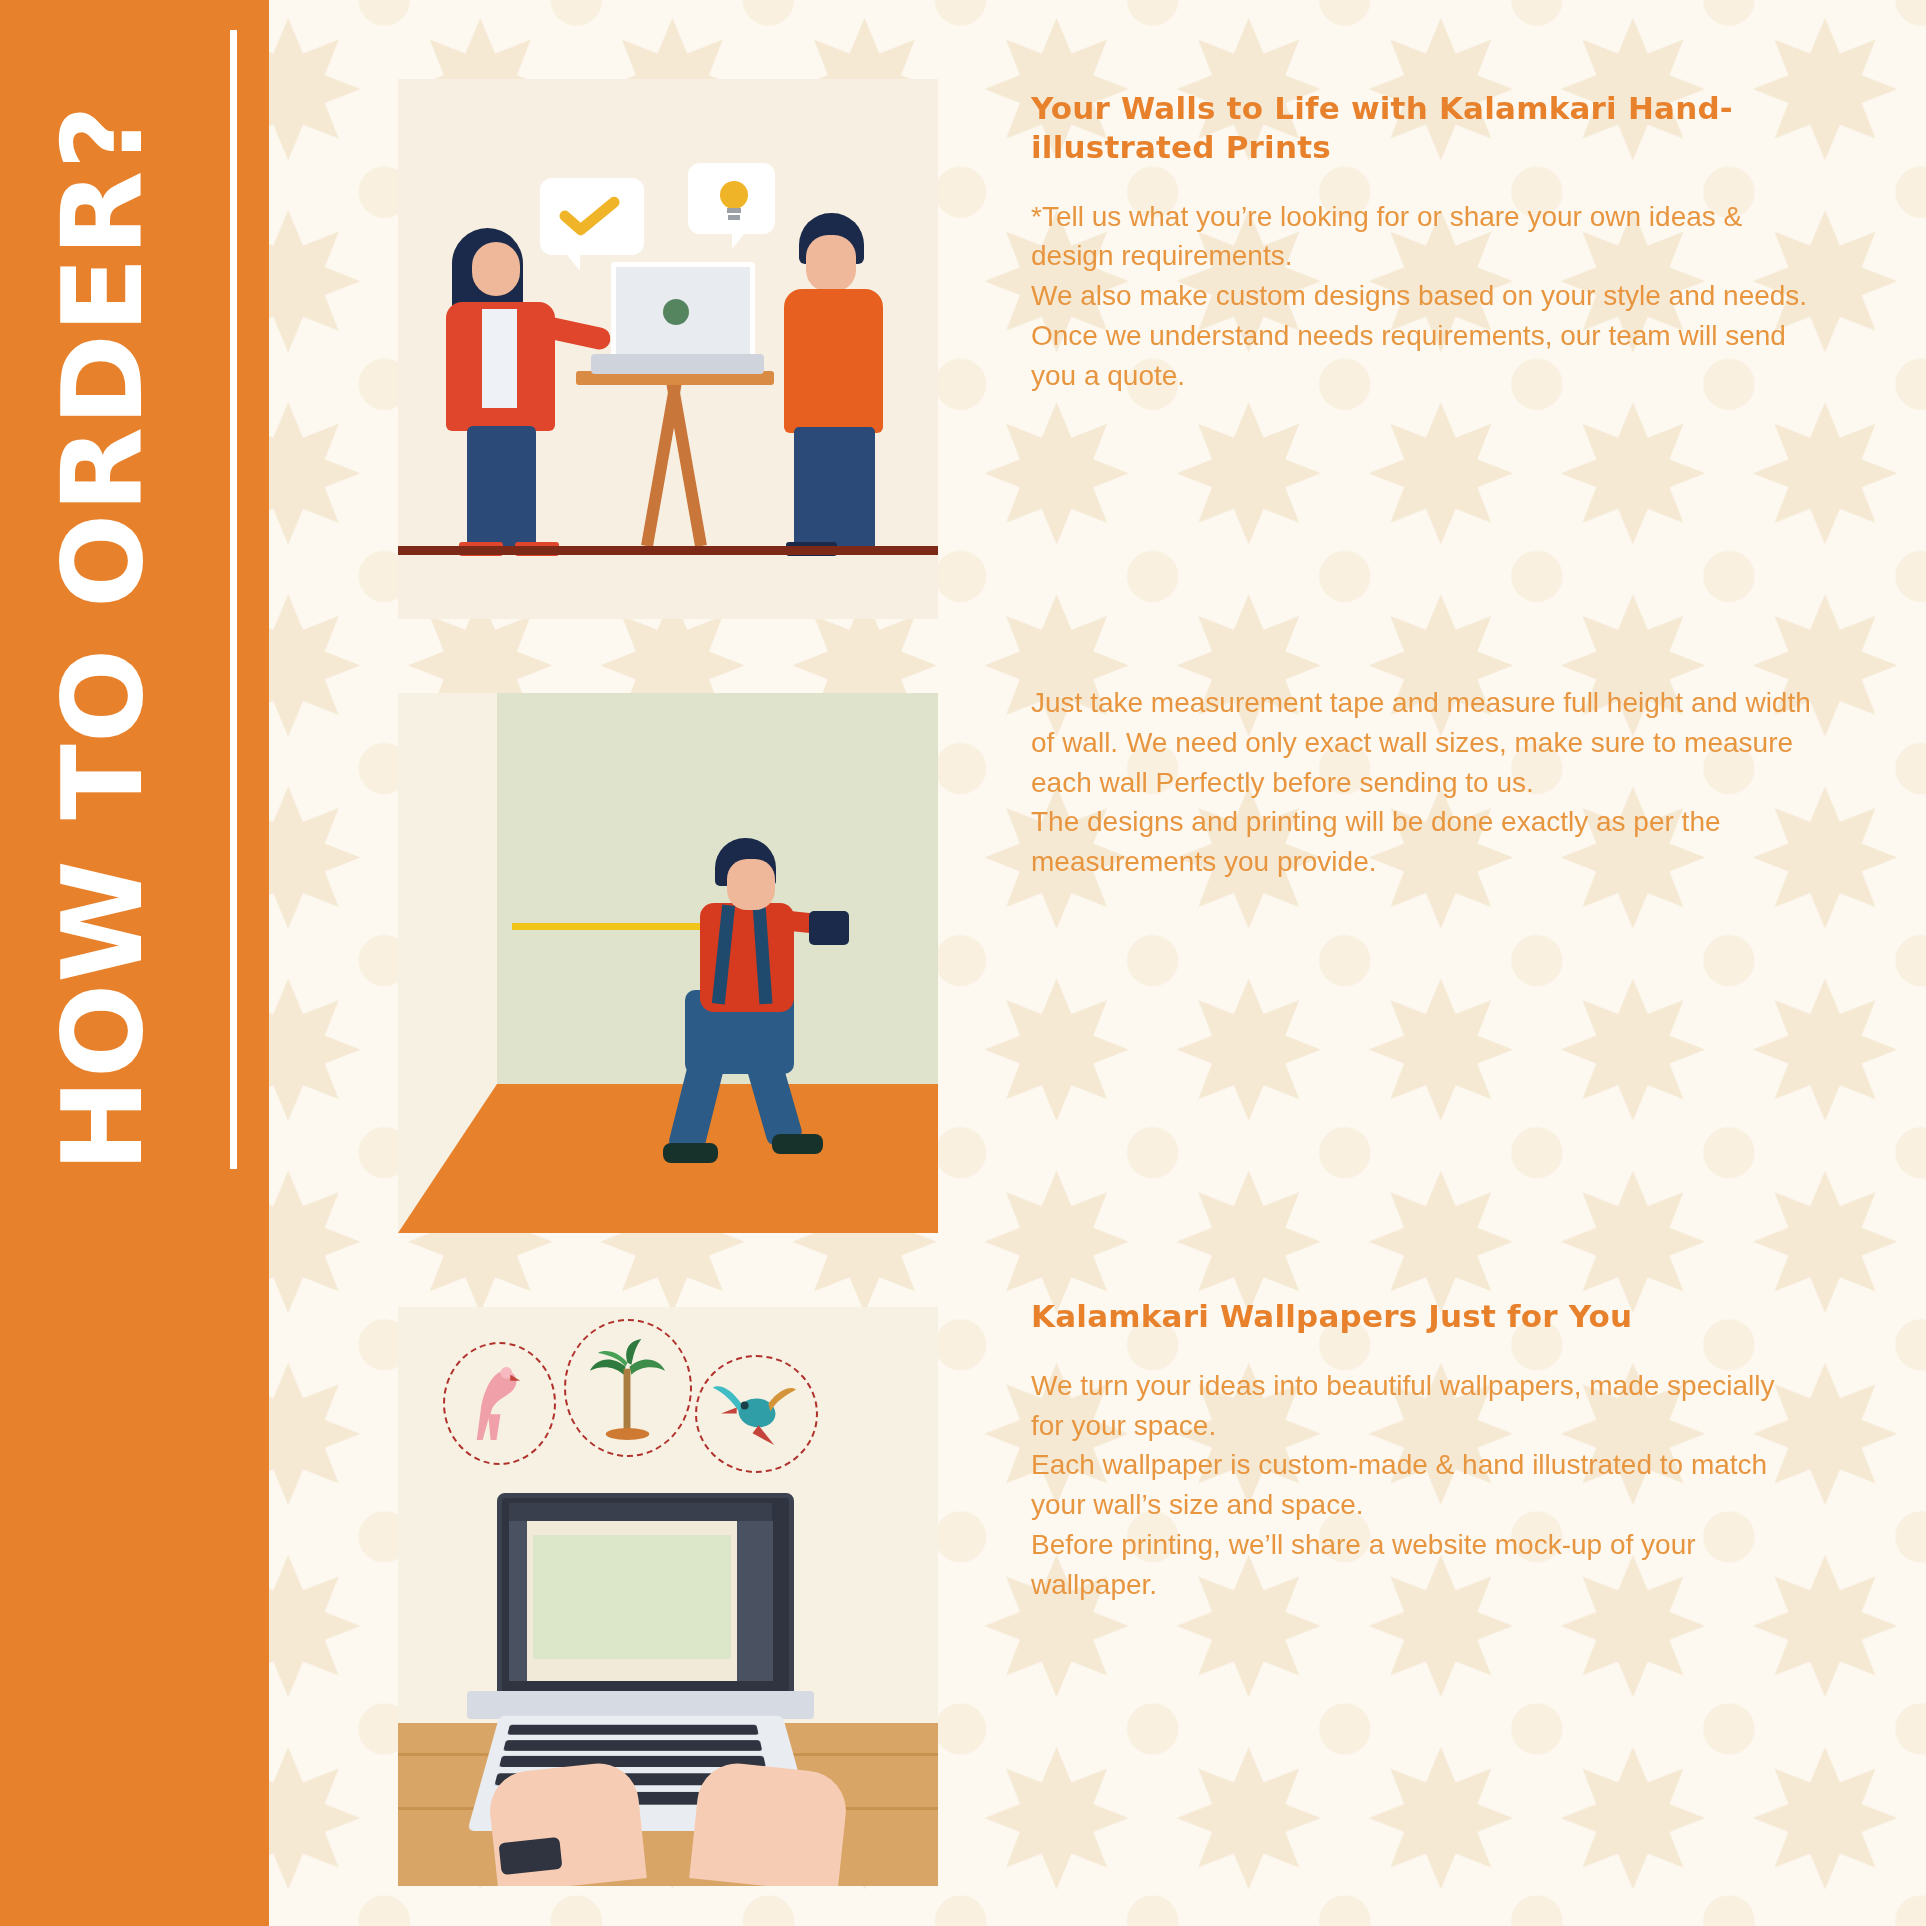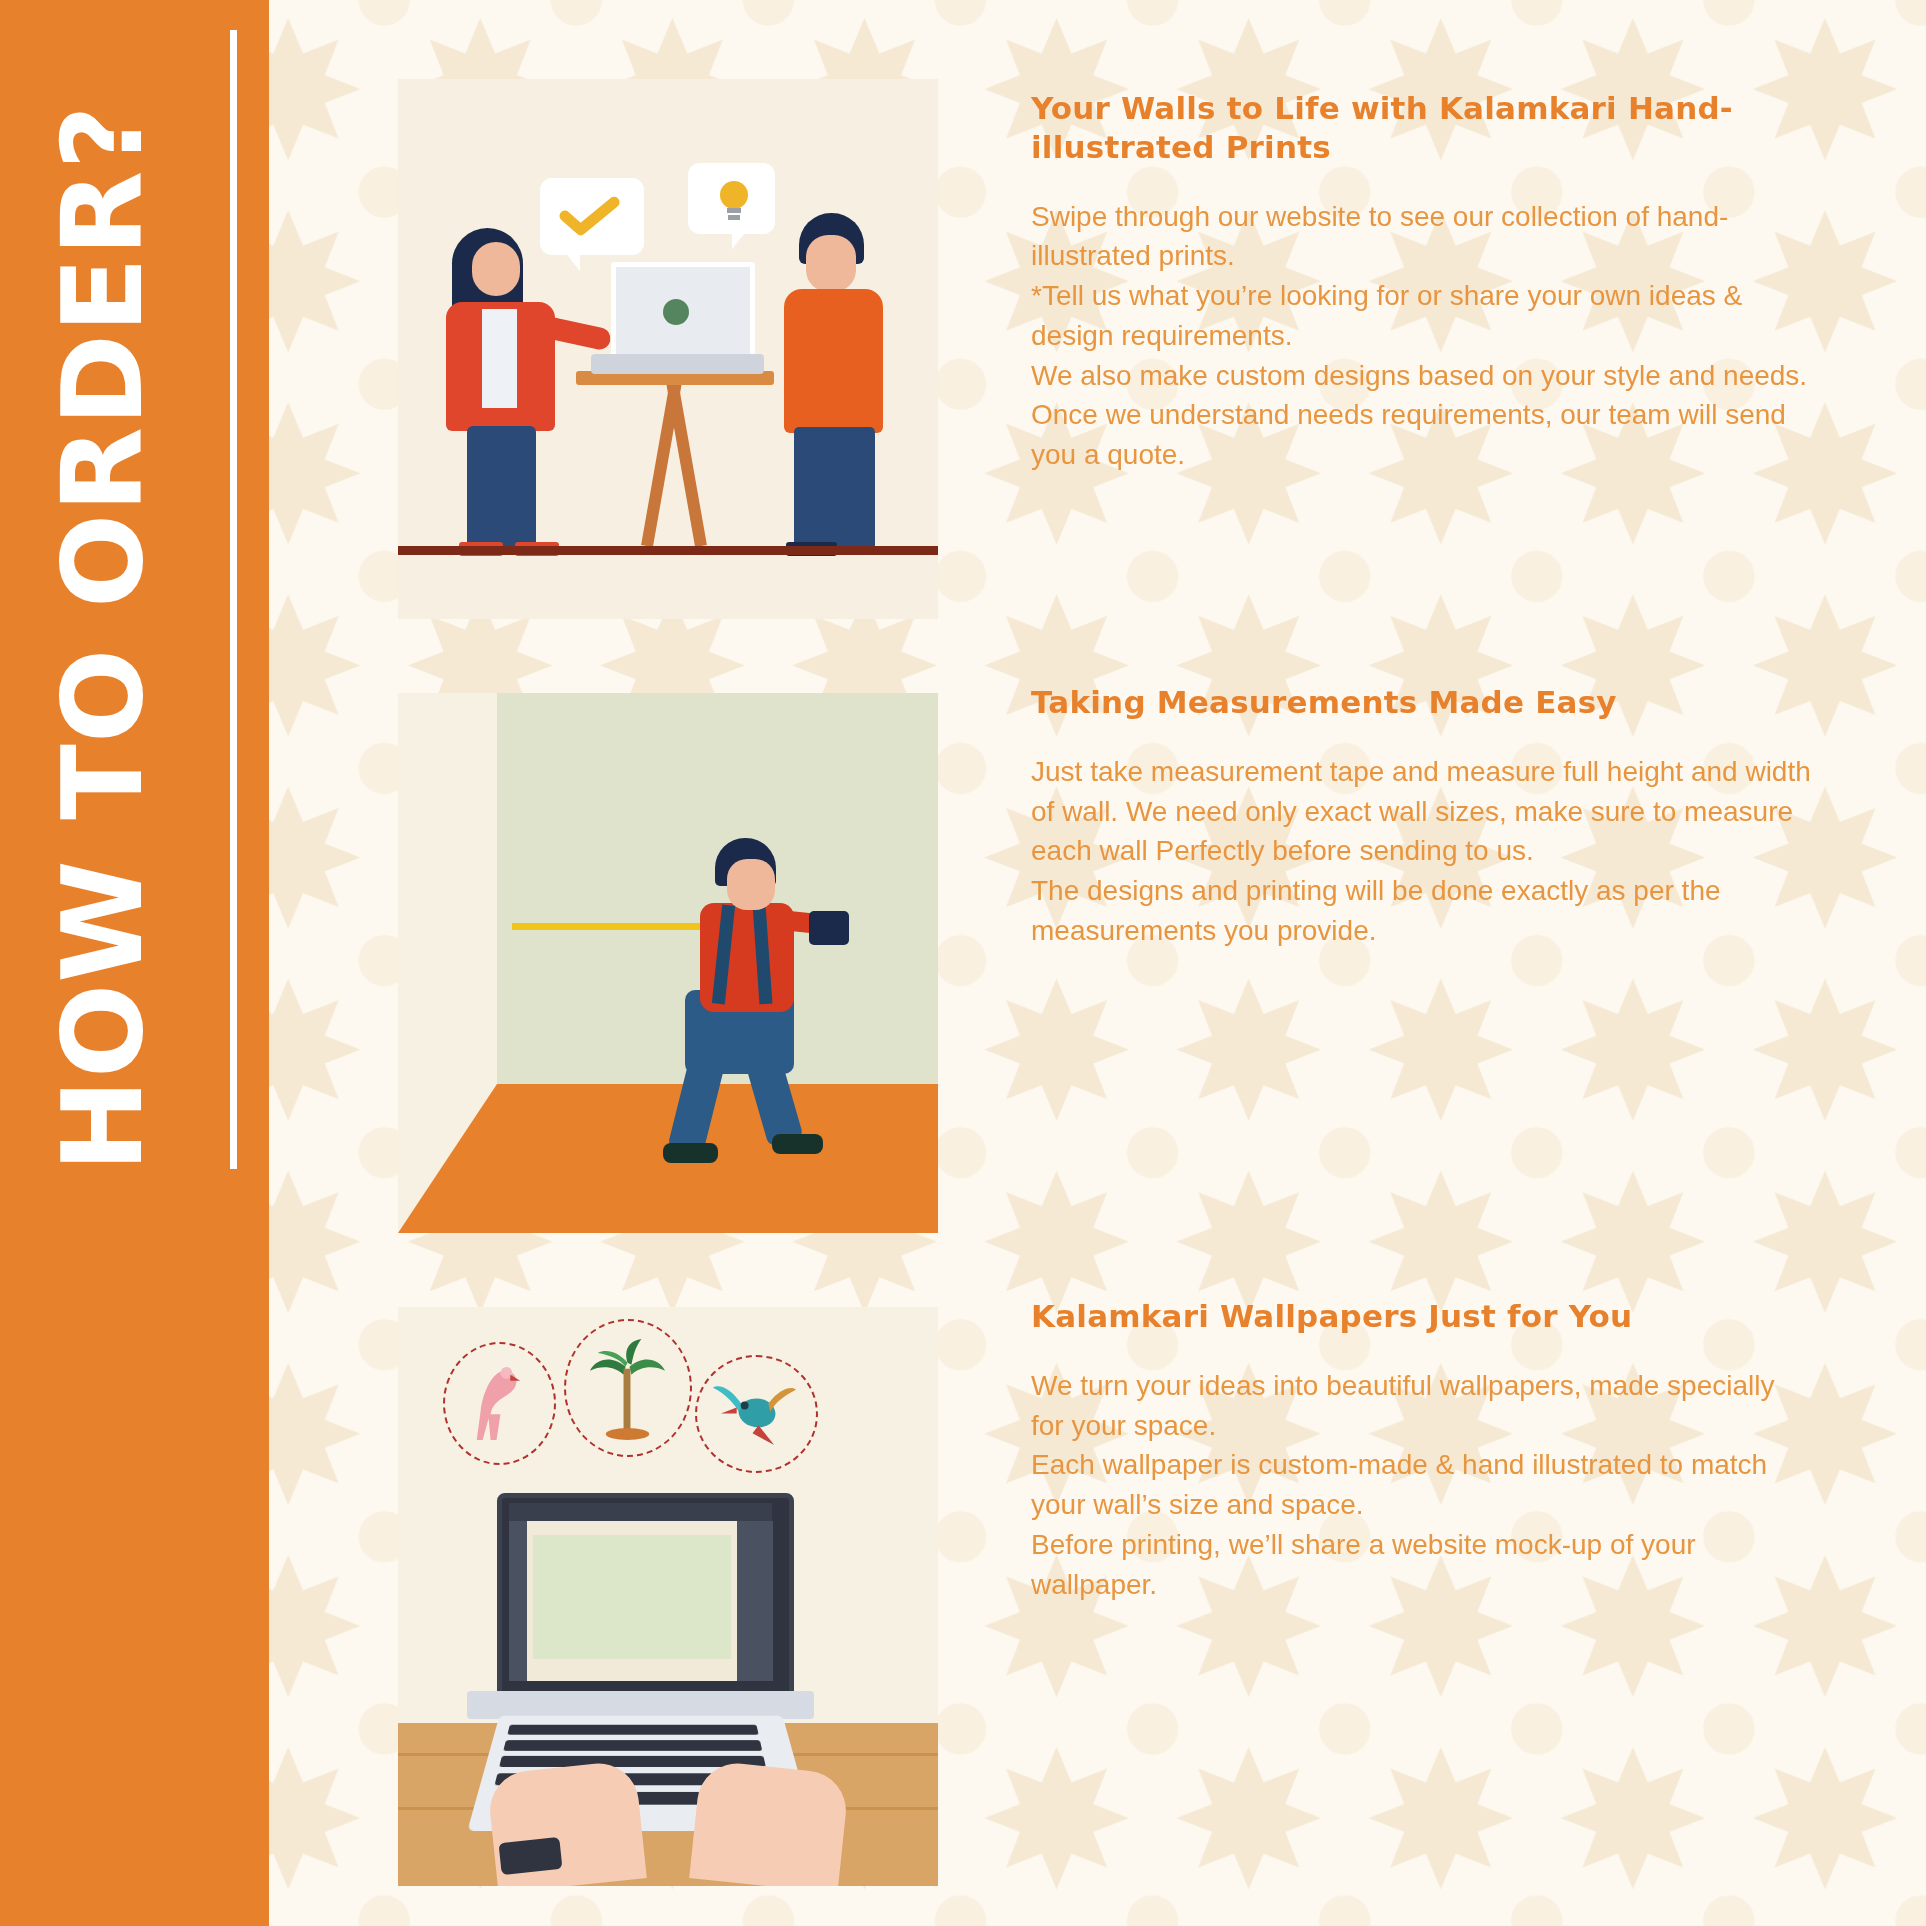--- a/index.html
+++ b/index.html
@@ -239,21 +239,20 @@
           <div class="desktop"></div>
           <div class="laptop-screen"></div>
           <div class="logo-dot"></div>
           <div class="laptop-base"></div>
           <div class="floor"></div>
         </div>
       </div>
 
       <div class="row-text" style="top:10px;">
         <h2 class="sect-title">Your Walls to Life with Kalamkari Hand-illustrated Prints</h2>
-        <p class="sect-body">Swipe through our website to see our collection of hand-illustrated prints.</p>
         <p class="sect-body em">*Tell us what you’re looking for or share your own ideas &amp; design requirements.</p>
         <p class="sect-body">We also make custom designs based on your style and needs.</p>
         <p class="sect-body">Once we understand needs requirements, our team will send you a quote.</p>
       </div>
     </div>
 
     <div class="row" style="top:693px; height:554px;">
 
       <div class="row-img" style="top:0px; height:540px;">
         <div class="ill2">
@@ -270,21 +269,20 @@
           <div class="strap1"></div>
           <div class="strap2"></div>
           <div class="arm"></div>
           <div class="hair"></div>
           <div class="face"></div>
           <div class="tape-box"></div>
         </div>
       </div>
 
       <div class="row-text" style="top:-10px;">
-        <h2 class="sect-title">Taking Measurements Made Easy</h2>
         <p class="sect-body">Just take measurement tape and measure full height and width of wall. We need only exact wall sizes, make sure to measure each wall Perfectly before sending to us.</p>
         <p class="sect-body">The designs and printing will be done exactly as per the measurements you provide.</p>
       </div>
     </div>
 
     <div class="row" style="top:1307px; height:594px;">
 
       <div class="row-img" style="top:0px; height:579px;">
         <div class="ill3">
           <div class="circ c1"></div>

